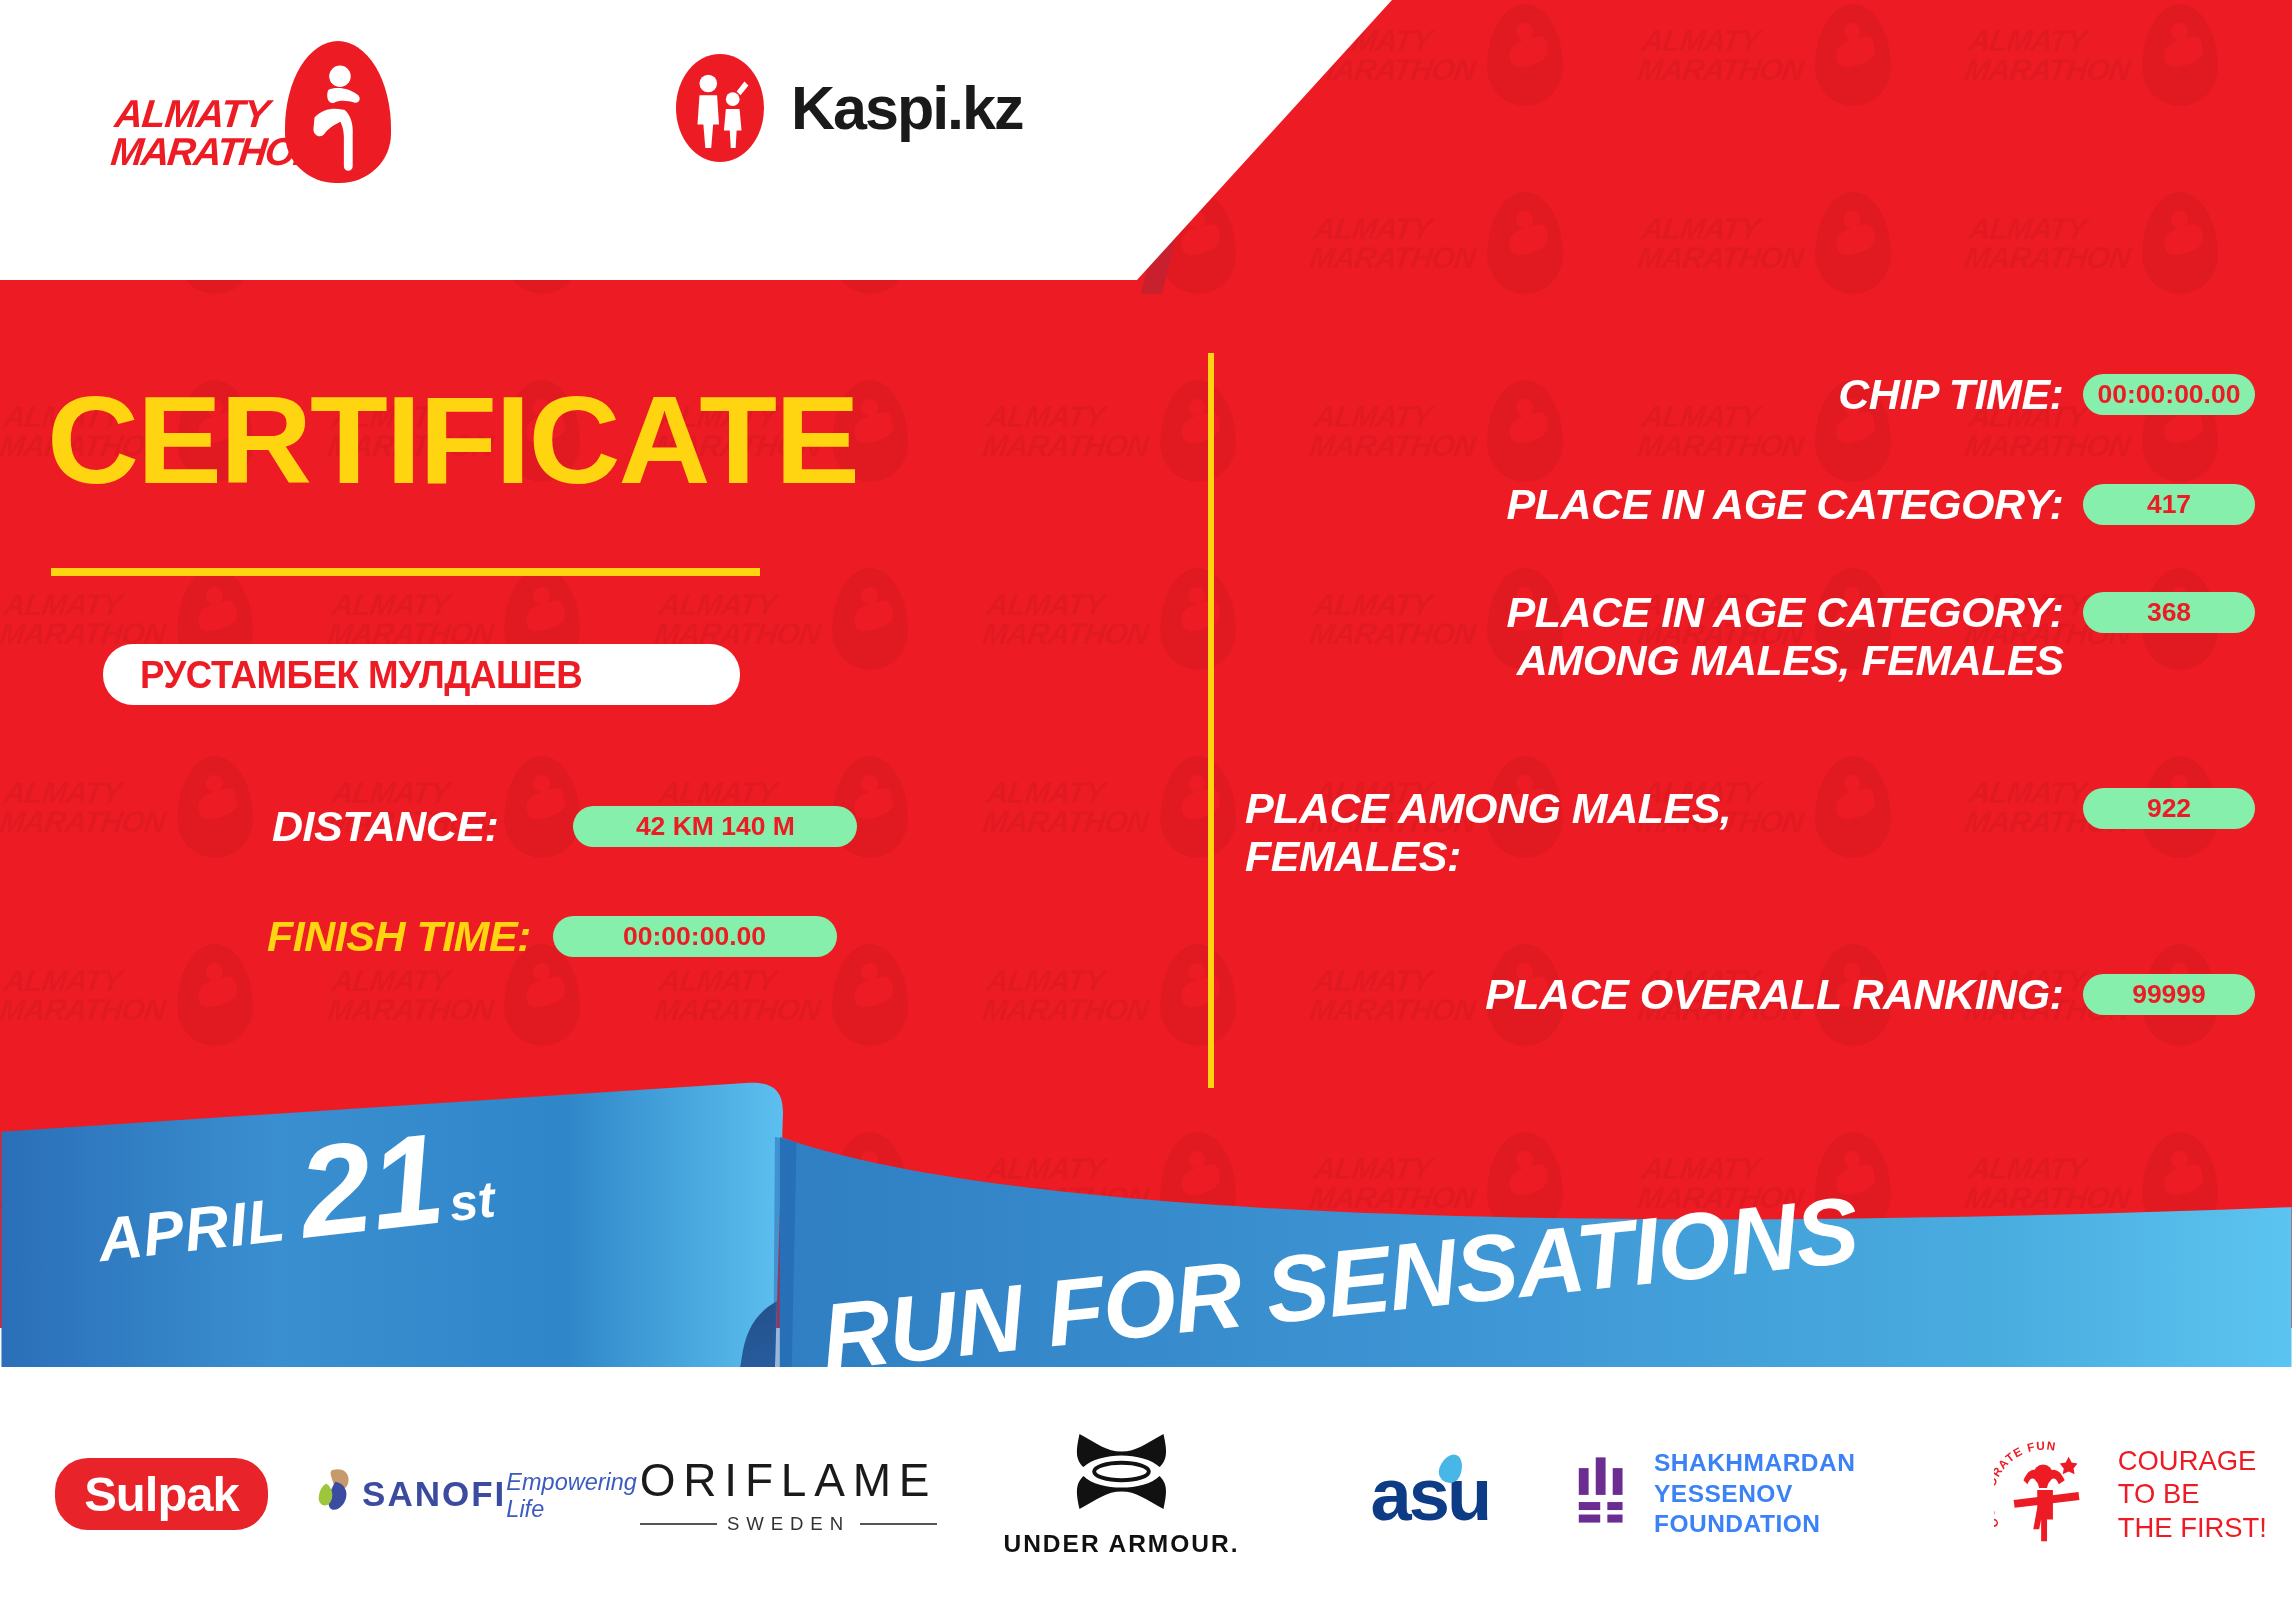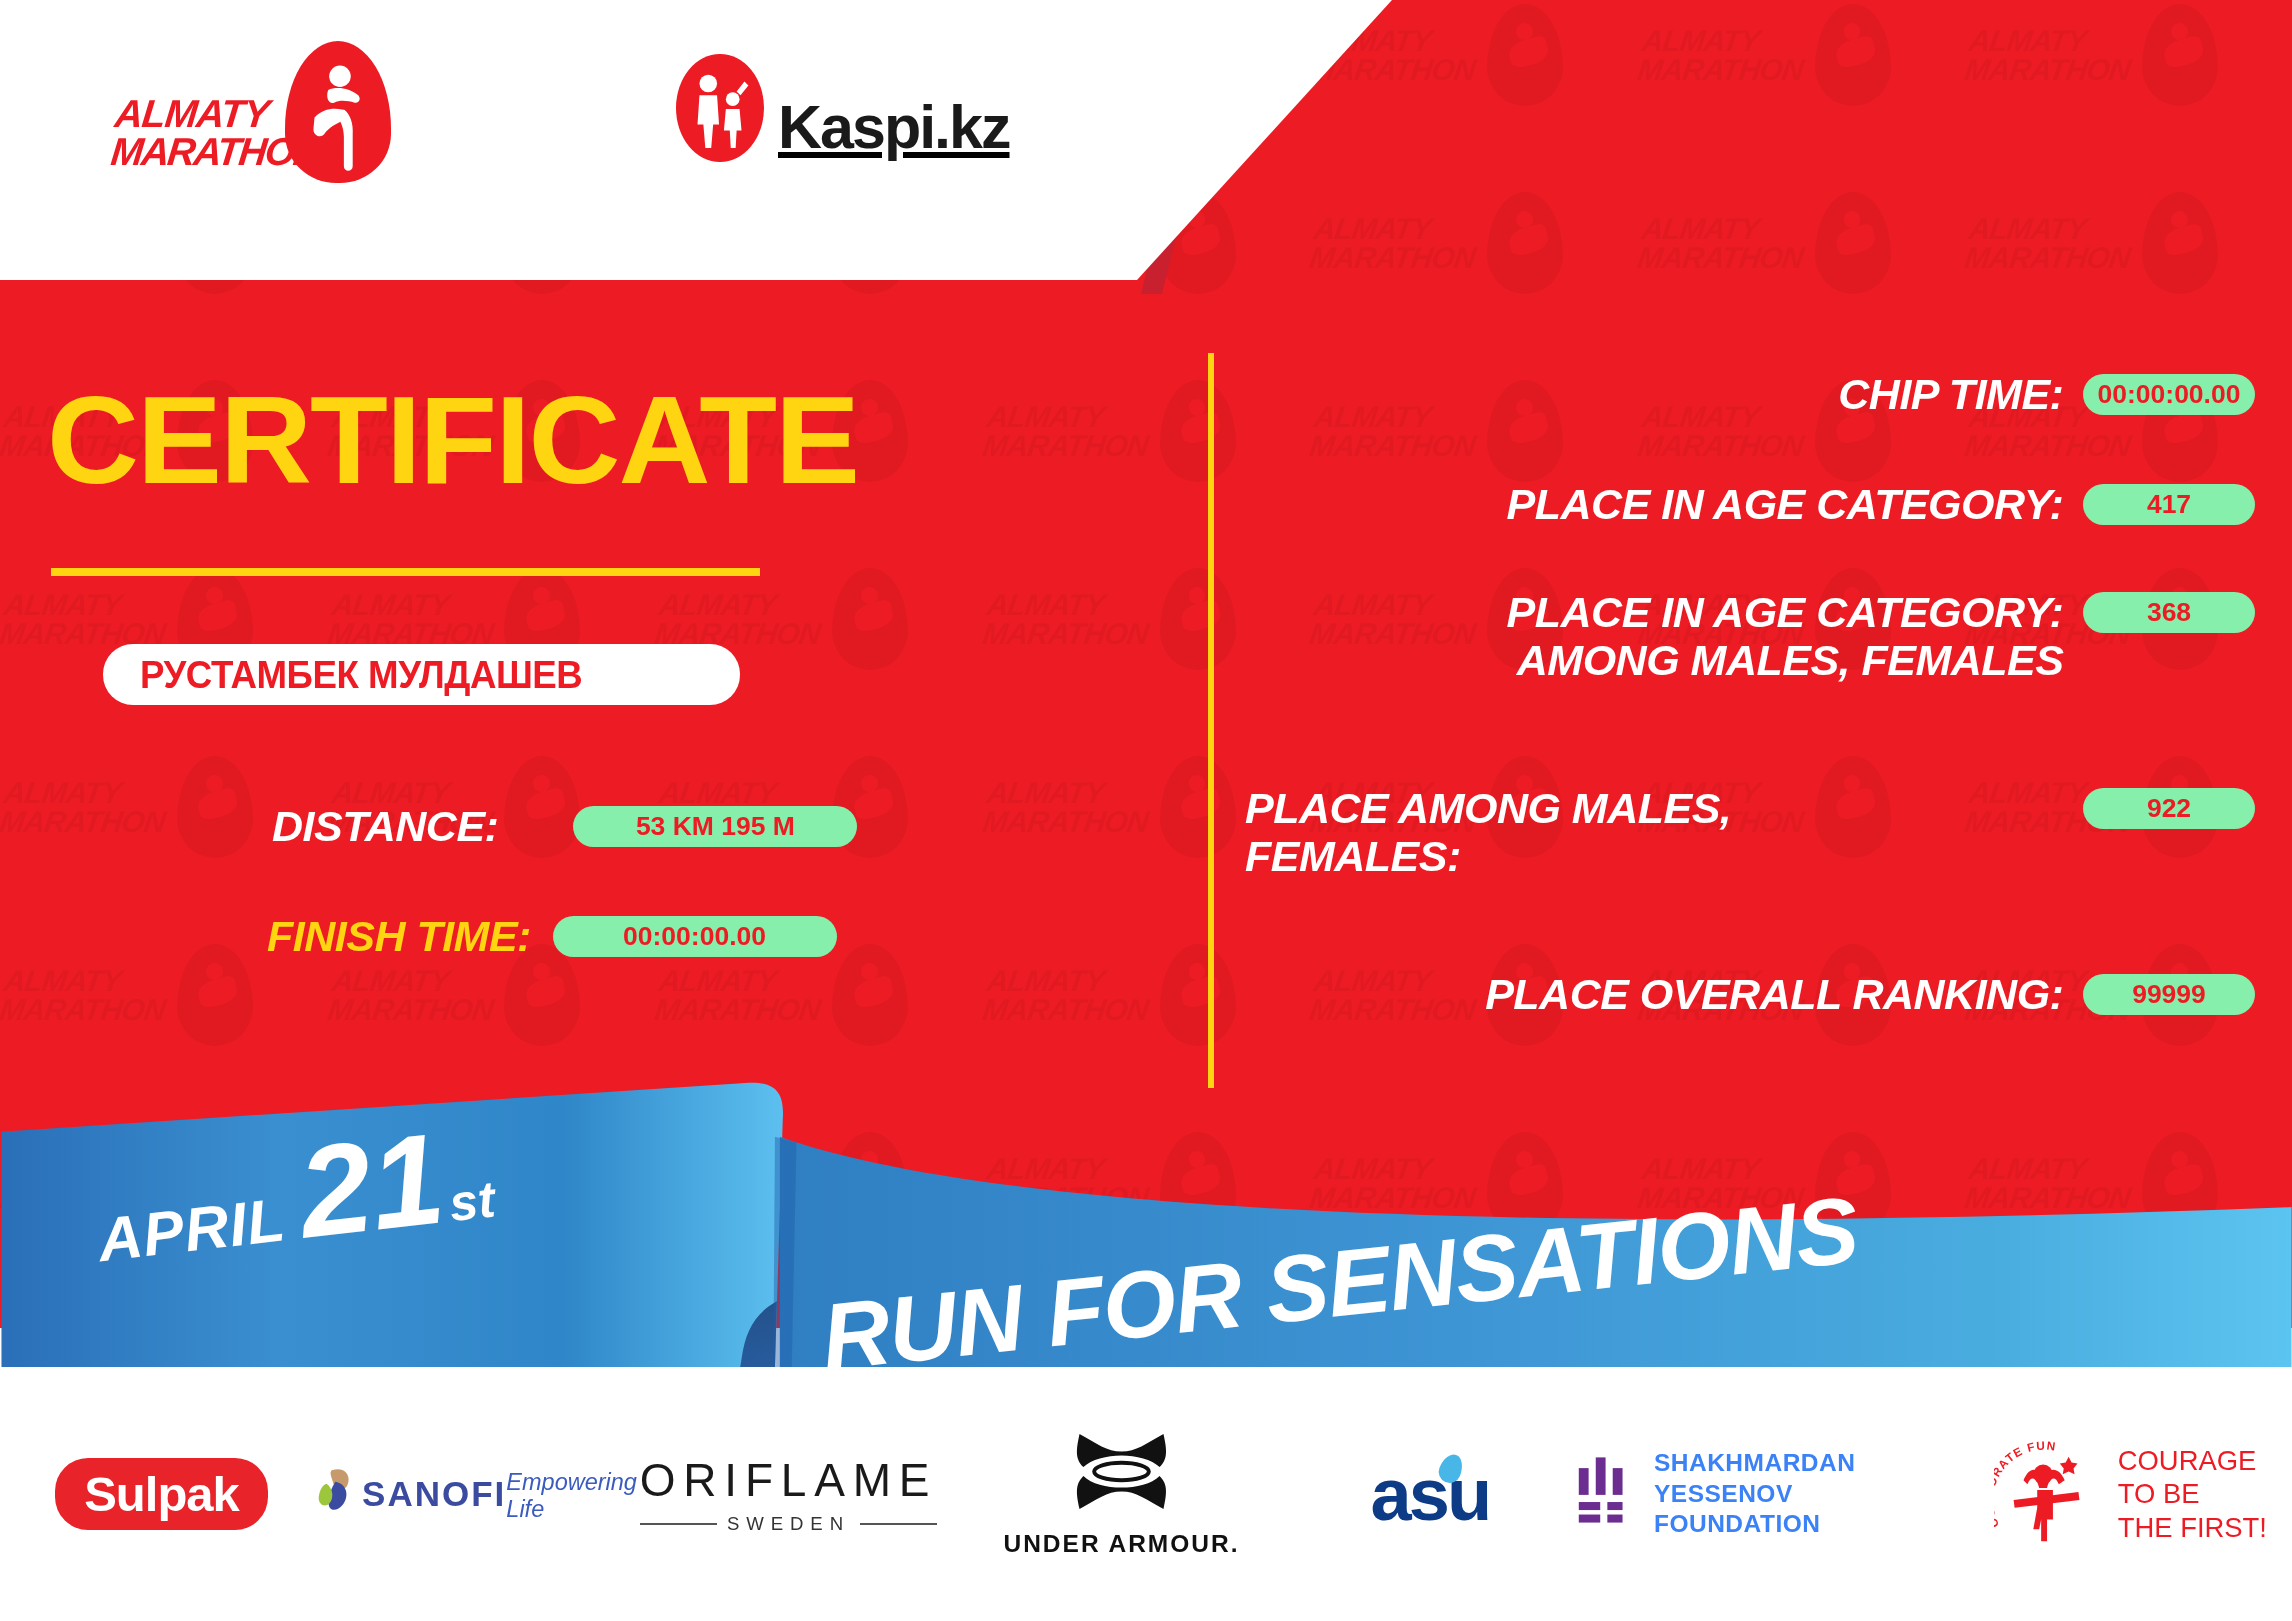--- a/index.html
+++ b/index.html
@@ -90,21 +90,21 @@
   .am-runner{position:absolute;left:172px;top:0px;width:106px;height:142px;}
   .am-text{
     position:absolute;left:0;top:54px;
     color:#ed1c24;font-weight:bold;font-style:italic;
     font-size:39px;line-height:.98;letter-spacing:-1px;
     transform:skewX(-6deg);
   }
   .am-text .l2{letter-spacing:-2px;}
 
   
-  .kaspi{position:absolute;left:676px;top:54px;display:flex;align-items:flex-end;gap:14px;text-decoration:underline;}
+  .kaspi{position:absolute;left:676px;top:54px;display:flex;align-items:center;gap:27px;}
   .kaspi-mark{position:relative;width:88px;height:108px;}
   .kaspi-oval{
     position:absolute;left:0;top:0;width:88px;height:108px;
     background:#ed1c24;border-radius:50%;
   }
   .kaspi-word{
     font-size:61px;font-weight:bold;color:#1a1a1a;letter-spacing:-2px;
   }
 
   
@@ -668,21 +668,21 @@
 
   <div class="cert-title">CERTIFICATE</div>
   <div class="title-rule"></div>
 
   <div class="name-pill">
     <span class="name-text">РУСТАМБЕК МУЛДАШЕВ</span>
   </div>
 
   <div class="lrow row-distance">
     <span class="lbl white">DISTANCE:</span>
-    <span class="pill">53 KM 195 M</span>
+    <span class="pill">42 KM 140 M</span>
   </div>
 
   <div class="lrow row-finish">
     <span class="lbl yellow">FINISH TIME:</span>
     <span class="pill">00:00:00.00</span>
   </div>
 
   <div class="vdivider"></div>
 
   <div class="right-col">

